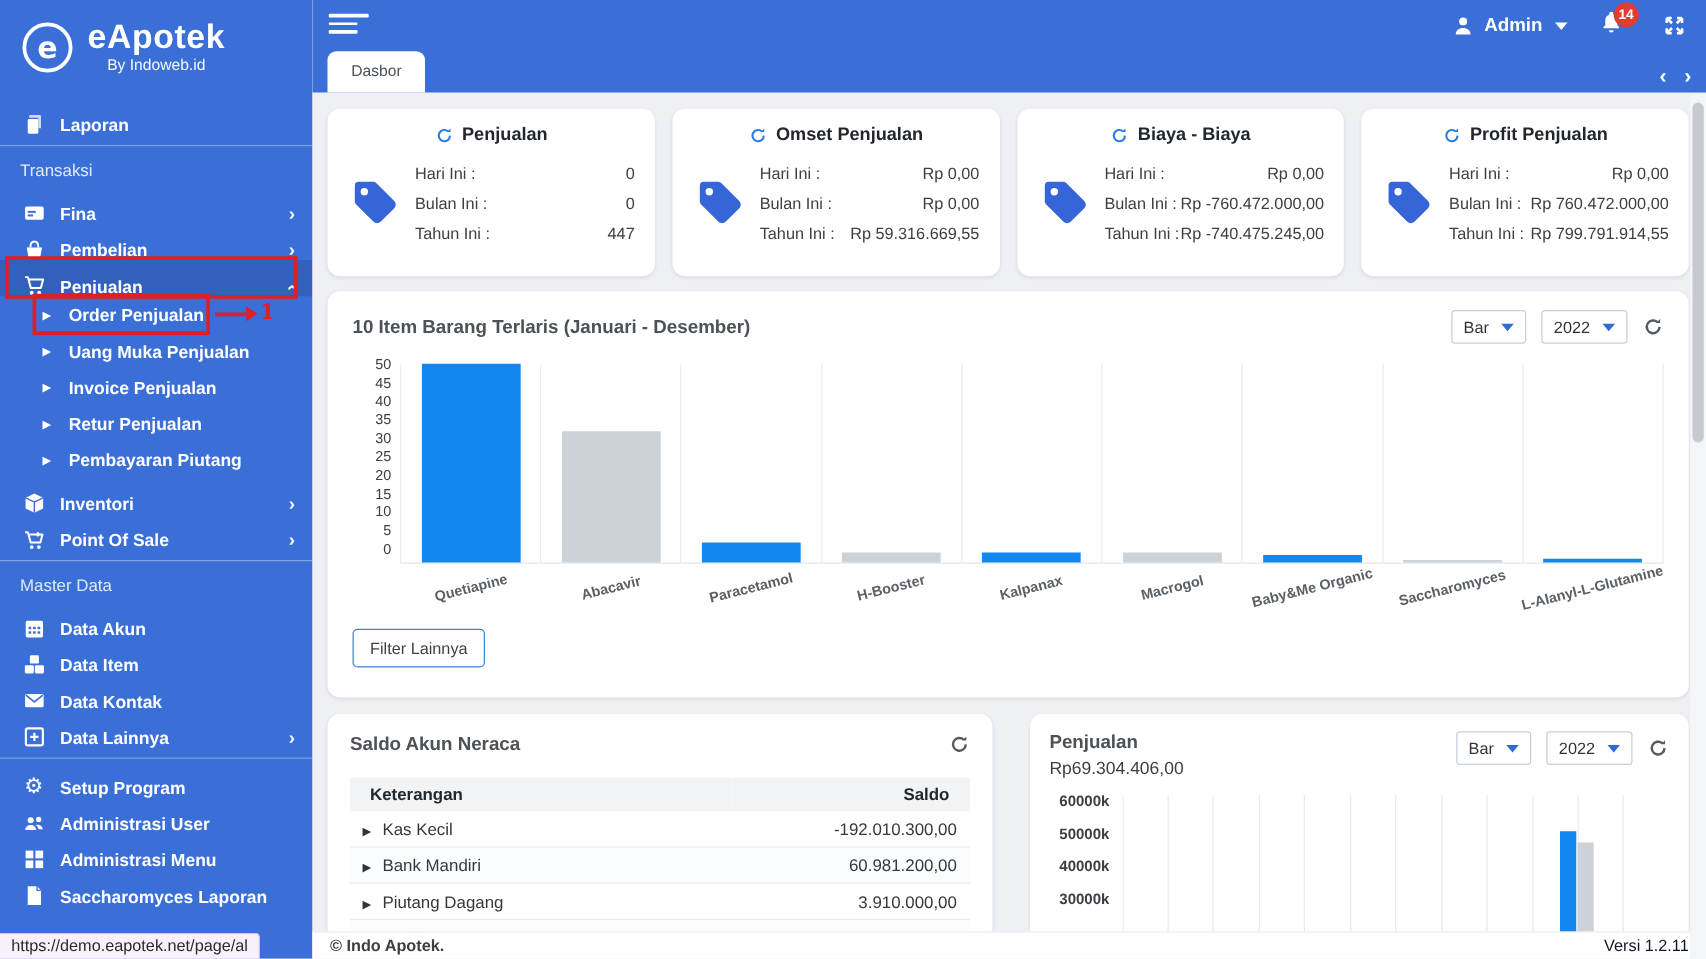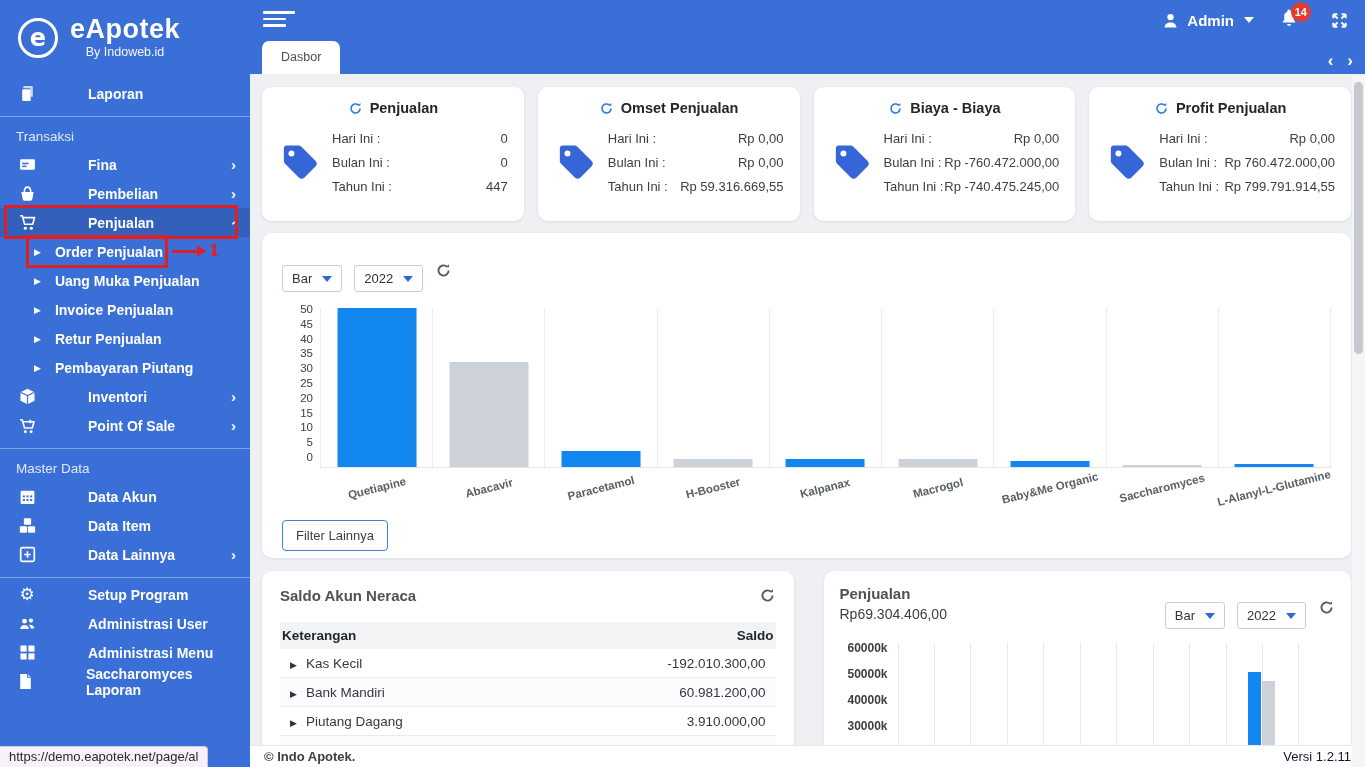--- a/index.html
+++ b/index.html
@@ -8,21 +8,21 @@
   #app{display:flex;width:1365px;height:767px;}
 
   
   .sidebar{width:250px;min-width:250px;background:#3a6fd7;color:#fff;position:relative;overflow:hidden;}
   .logo-row{display:flex;align-items:flex-start;padding:14px 0 6px 18px;gap:12px;}
   .logo-badge{width:40px;height:40px;border:3px solid #fff;border-radius:50%;display:flex;align-items:center;justify-content:center;
     font-weight:bold;font-size:24px;margin-top:4px;font-family:"DejaVu Sans",sans-serif;}
   .brand-name{font-size:27px;font-weight:bold;letter-spacing:.5px;line-height:30px;}
   .brand-sub{font-size:12.5px;opacity:.95;margin-top:1px;text-align:center;}
   nav{margin-top:14px;}
-  .mi{display:flex;align-items:center;height:29px;padding:0 14px 0 16px;position:relative;cursor:pointer;font-size:14px;font-weight:bold;gap:40px;}
+  .mi{display:flex;align-items:flex-end;height:29px;padding:0 14px 0 16px;position:relative;cursor:pointer;font-size:14px;font-weight:bold;}
   .mi .mic{width:22px;display:inline-flex;justify-content:center;margin-right:10px;}
   .mi .mic svg{width:17px;height:17px;fill:#fff;}
   .glyph{font-family:"DejaVu Sans",sans-serif;font-size:17px;line-height:17px;}
   .chev{margin-left:auto;font-size:15px;font-weight:bold;opacity:.95;line-height:14px;}
   .chev.up{transform:rotate(-90deg);}
   .mi.active{background:rgba(0,0,0,.13);}
   .smi{display:flex;align-items:center;height:29px;padding:0 14px 0 34px;position:relative;cursor:pointer;font-size:14px;font-weight:bold;}
   .smi .caret{font-size:9px;margin-right:14px;line-height:10px;}
   .msec{padding:10px 16px 6px;font-size:13.5px;color:rgba(255,255,255,.85);}
   .msep{height:1px;background:rgba(255,255,255,.35);margin:8px 0 2px;}
@@ -73,21 +73,21 @@
   .sc-row{display:flex;justify-content:space-between;font-size:13px;color:#3b4046;padding:4.5px 0;}
   .sc-row .v{text-align:right;}
 
   
   .panel{background:#fff;border-radius:10px;box-shadow:0 1px 3px rgba(40,50,70,.10);}
   .chart-card{margin-top:12px;padding:15px 20px 16px;height:325px;position:relative;}
   .cc-head{display:flex;justify-content:space-between;align-items:center;}
   .cc-title{font-size:15px;font-weight:bold;color:#4c5257;}
   .controls{display:flex;align-items:center;gap:12px;}
   .sel{border:1px solid #c5cedb;border-radius:3px;background:#fff;padding:5px 9px;display:flex;align-items:center;gap:10px;
-    font-size:13px;color:#333;cursor:pointer;min-width:58px;justify-content:space-between;margin-top:17px;}
+    font-size:13px;color:#333;cursor:pointer;min-width:58px;justify-content:space-between;}
   .tri{width:0;height:0;border-left:5px solid transparent;border-right:5px solid transparent;border-top:6px solid #2e6ad1;}
   .refresh-gray{cursor:pointer;display:flex;}
   .refresh-gray svg{width:17px;height:17px;stroke:#555b60;}
 
   
   .tchart{display:flex;margin-top:16px;}
   .t-yaxis{width:38px;height:160px;display:flex;flex-direction:column;justify-content:space-between;align-items:flex-end;
     padding-right:7px;font-size:11.5px;color:#3c4146;transform:translateY(-5px);}
   .t-plot{flex:1;height:160px;position:relative;display:flex;border-bottom:1px solid #e4e6e9;}
   .tc-col{flex:1;position:relative;border-left:1px solid #ebedef;}
@@ -97,21 +97,21 @@
     font-size:11.5px;font-weight:bold;color:#5a6065;}
   .filter-btn{margin-top:52px;display:inline-block;border:1px solid #3f83d9;border-radius:4px;background:#fff;
     padding:7px 13px;font-size:13px;color:#3c4348;cursor:pointer;}
 
   
   .bottom-row{display:flex;gap:30px;margin-top:13px;align-items:flex-start;}
   .saldo-card{flex:1;padding:16px 18px;height:300px;}
   .sales-card{flex:1;padding:14px 16px;height:300px;}
   .saldo-head{display:flex;justify-content:space-between;align-items:center;}
   .tbl{width:100%;margin-top:18px;border-collapse:collapse;font-size:13.5px;color:#33383d;}
-  .tbl th{background:#f1f3f5;font-weight:bold;color:#23282d;padding:6px 2px;text-align:left;}
+  .tbl th{background:#f1f3f5;font-weight:bold;color:#23282d;padding:6px 16px;text-align:left;}
   .tbl th.r,.tbl td.r{text-align:right;}
   .tbl td{padding:6.5px 10px;border-bottom:1px solid #e8eaed;}
   .tbl tr:nth-child(even) td{background:#fbfcfd;}
   .row-caret{font-size:9px;margin-right:9px;color:#2f3338;}
 
   .sales-head{display:flex;justify-content:space-between;align-items:flex-start;}
   .sales-title{font-size:15px;font-weight:bold;color:#4c5257;}
   .sales-sub{font-size:14px;color:#3a3f45;margin-top:4px;}
   .schart{display:flex;margin-top:14px;height:200px;}
   .s-yaxis{width:58px;position:relative;font-size:12px;font-weight:bold;color:#3a3f45;}
@@ -262,20 +262,29 @@
               <rect x="4.6" y="1.2" width="6.8" height="6.2" rx="1"></rect>
               <rect x="0.8" y="8.6" width="6.8" height="6.2" rx="1"></rect>
               <rect x="8.4" y="8.6" width="6.8" height="6.2" rx="1"></rect>
             </svg>
           </span>
         <span>Data Item</span>
       </div>
       <div class="mi">
         <span class="mic">
             <svg viewBox="0 0 16 16">
+              <rect x="1" y="3" width="14" height="10" rx="1.2"></rect>
+              <path d="M1.6 3.9 8 9l6.4-5.1" stroke="#3a6fd7" stroke-width="1.3" fill="none"></path>
+            </svg>
+          </span>
+        <span>Data Kontak</span>
+      </div>
+      <div class="mi">
+        <span class="mic">
+            <svg viewBox="0 0 16 16">
               <rect x="1.6" y="1.6" width="12.8" height="12.8" rx="1.5" fill="none" stroke="#fff" stroke-width="1.6"></rect>
               <path d="M8 4.9v6.2M4.9 8h6.2" stroke="#fff" stroke-width="1.6"></path>
             </svg>
           </span>
         <span>Data Lainnya</span>
         <span class="chev">›</span>
       </div>
       <div class="msep"></div>
 
       <div class="mi">
@@ -482,20 +491,21 @@
                   <span>Tahun Ini :</span>
                   <span class="v">Rp 799.791.914,55</span>
                 </div>
             </div>
           </div>
         </div>
       </div>
 
       <section class="chart-card panel">
         <div class="cc-head">
+          <div class="cc-title">10 Item Barang Terlaris (Januari - Desember)</div>
           <div class="controls">
             <div class="sel">
                 <span>Bar</span>
                 <span class="tri"></span>
               </div>
             <div class="sel">
                 <span>2022</span>
                 <span class="tri"></span>
               </div>
             <span class="refresh-gray">

